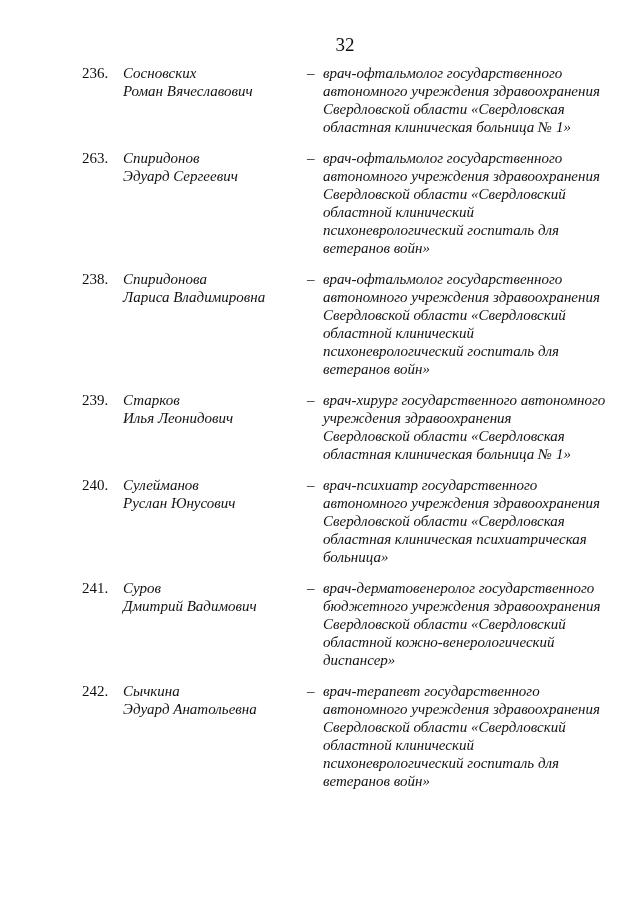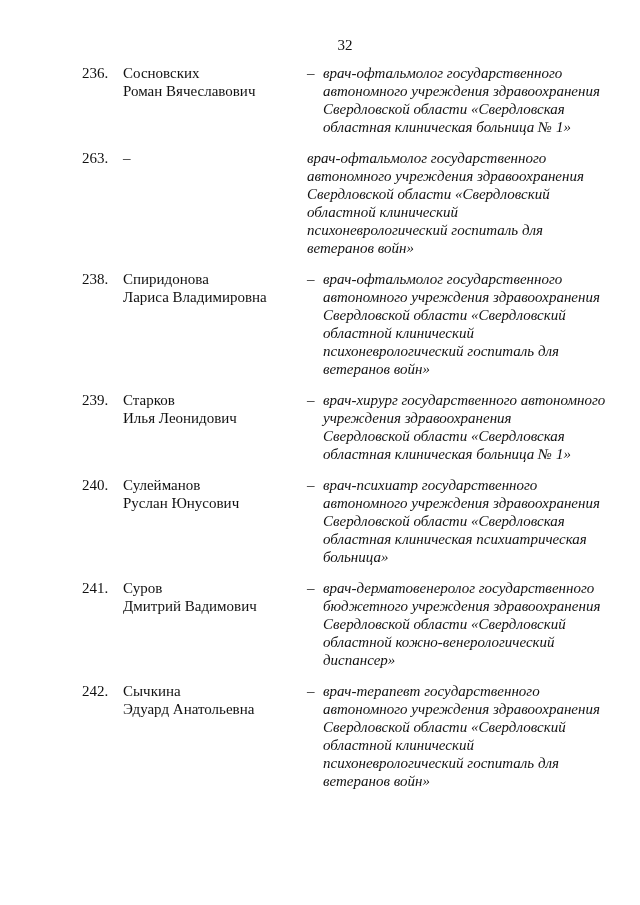--- a/index.html
+++ b/index.html
@@ -19,21 +19,21 @@
     width: 640px;
     height: 905px;
     background: #ffffff;
   }
   .page-number {
     position: absolute;
     top: 36px;
     left: 82px;
     width: 526px;
     text-align: center;
-    font-size: 15px;
+    font-size: 19px;
     line-height: 18px;
   }
   .entries {
     position: absolute;
     top: 64px;
     left: 82px;
     width: 540px;
     display: flex;
     flex-direction: column;
     gap: 13px;
@@ -42,20 +42,21 @@
     display: grid;
     grid-template-columns: 41px 184px 16px 299px;
     font-size: 15px;
     line-height: 18px;
   }
   .col-num {
     white-space: pre;
   }
   .col-name {
     white-space: pre;
+    font-style: italic;
   }
   .col-dash {
     white-space: pre;
   }
   .col-desc {
     white-space: pre;
     font-style: italic;
   }
 </style>
 </head>
@@ -70,20 +71,22 @@
 Роман Вячеславович</div>
     <div class="col-dash">–</div>
     <div class="col-desc">врач-офтальмолог государственного
 автономного учреждения здравоохранения
 Свердловской области «Свердловская
 областная клиническая больница № 1»</div>
   </div>
 
   <div class="entry">
     <div class="col-num">263.</div>
+    <div class="col-name">Спиридонов
+Эдуард Сергеевич</div>
     <div class="col-dash">–</div>
     <div class="col-desc">врач-офтальмолог государственного
 автономного учреждения здравоохранения
 Свердловской области «Свердловский
 областной клинический
 психоневрологический госпиталь для
 ветеранов войн»</div>
   </div>
 
   <div class="entry">

